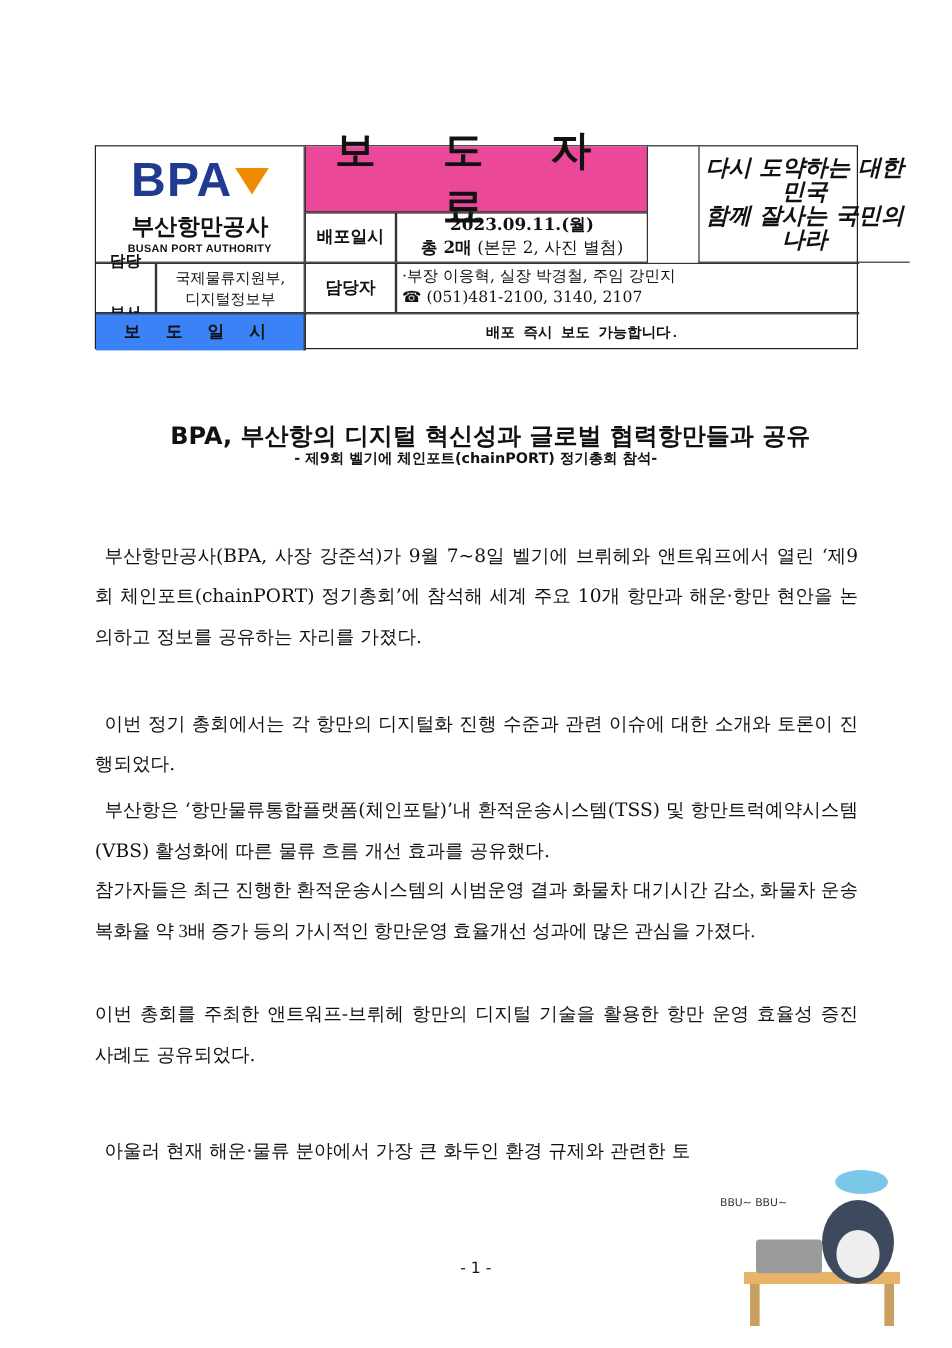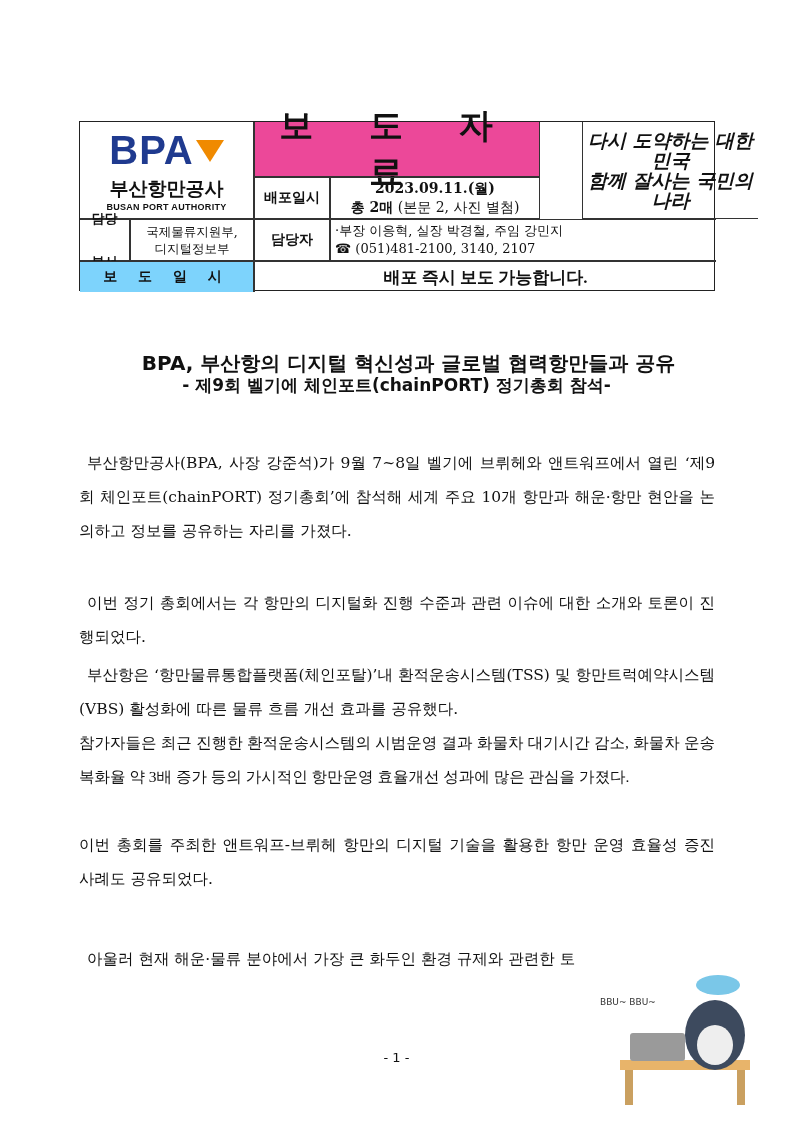--- a/index.html
+++ b/index.html
@@ -12,24 +12,24 @@
   .ko{font-family:"DejaVu Sans",sans-serif;font-weight:bold;font-size:19px;margin-top:3px;}
   .en{font-family:"Liberation Sans",sans-serif;font-weight:bold;font-size:9px;letter-spacing:.3px;}
   .title{left:174px;top:0;width:286px;height:55px;font-family:"DejaVu Sans",sans-serif;font-weight:bold;font-size:34px;letter-spacing:22px;background:#ec4899;border-top:none;}
   .slogan{left:460px;top:0;width:176px;height:97px;border-top:none;border-right:none;font-family:"DejaVu Sans",sans-serif;font-size:19px;font-style:italic;font-weight:bold;line-height:20px;margin-left:42px;}
   .l1{left:174px;top:55px;width:76px;height:42px;font-family:"DejaVu Sans",sans-serif;font-weight:bold;font-size:14px;}
   .v1{left:250px;top:55px;width:210px;height:42px;flex-direction:column;font-size:14px;line-height:19px;}
   .l2{left:0;top:97px;width:50px;height:42px;flex-direction:column;font-family:"DejaVu Sans",sans-serif;font-weight:bold;font-size:13px;line-height:17px;border-left:none;gap:26px;}
   .v2{left:50px;top:97px;width:124px;height:42px;flex-direction:column;font-size:12.5px;line-height:17px;}
   .l3{left:174px;top:97px;width:76px;height:42px;font-family:"DejaVu Sans",sans-serif;font-weight:bold;font-size:14px;}
   .v3{left:250px;top:97px;width:386px;height:42px;flex-direction:column;align-items:flex-start;padding-left:4px;font-size:13px;line-height:18px;border-right:none;text-align:center;}
-  .l4{left:0;top:139px;width:174px;height:31px;font-family:"DejaVu Sans",sans-serif;font-weight:bold;font-size:14px;letter-spacing:8px;background:#7dd3fc;border-left:none;border-bottom:none;}
-  .v4{left:174px;top:139px;width:462px;height:31px;font-family:Liberation Serif, serif;font-weight:bold;font-size:17px;border-right:none;border-bottom:none;}
+  .l4{left:0;top:139px;width:174px;height:31px;font-family:"DejaVu Sans",sans-serif;font-weight:bold;font-size:14px;letter-spacing:8px;background:#3b82f6;border-left:none;border-bottom:none;}
+  .v4{left:174px;top:139px;width:462px;height:31px;font-family:Liberation Mono, monospace;font-weight:bold;font-size:12px;border-right:none;border-bottom:none;}
   h1{position:absolute;left:0;width:793px;top:338px;margin:12px;text-align:center;font-family:"DejaVu Sans",sans-serif;font-weight:bold;font-size:20px;}
-  .sub{position:absolute;left:0;width:793px;top:374px;text-align:center;font-family:"DejaVu Sans",sans-serif;font-weight:bold;font-size:17px;}
+  .sub{position:absolute;left:0;width:793px;top:374px;text-align:center;font-family:"DejaVu Sans",sans-serif;font-weight:bold;font-size:12px;}
   .body{position:absolute;left:79px;width:636px;font-size:15.5px;line-height:34px;text-align:justify;}
   .body p{margin:0;}
   .pg{position:absolute;left:0;width:793px;top:1050px;text-align:center;font-family:"DejaVu Sans",sans-serif;font-size:13px;}
   .mascot{position:absolute;left:600px;top:965px;width:160px;height:140px;}
 </style>
 </head>
 <body>
 
 <div class="hdr">
   <div class="cell logo">

